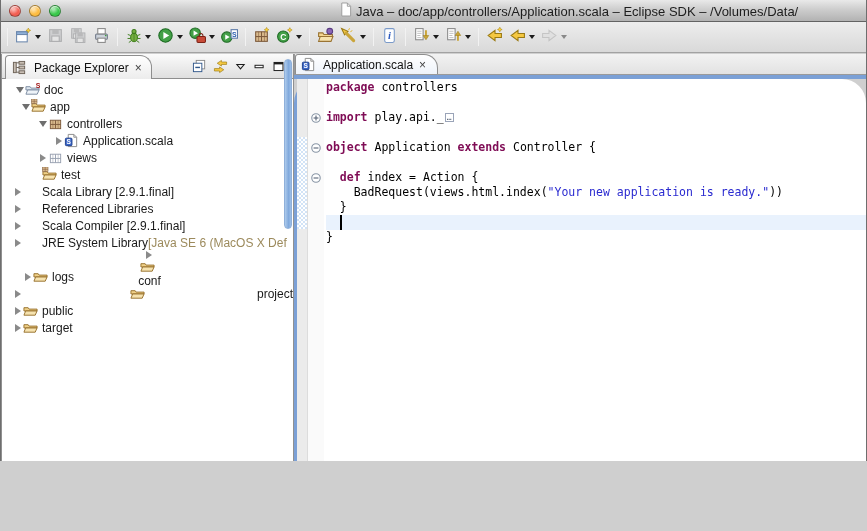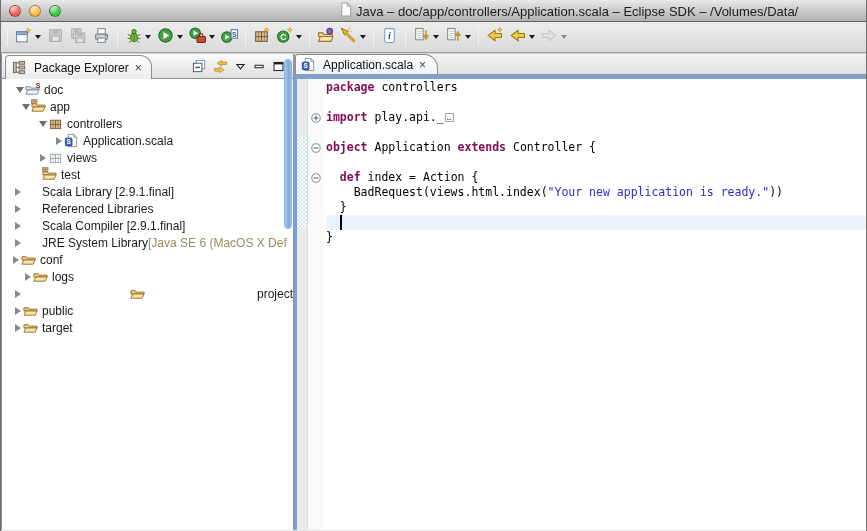--- a/index.html
+++ b/index.html
@@ -1,19 +1,19 @@
 <!DOCTYPE html>
 <html style="--accent: #7ba0d6; --kw: #7f0c55; --str: #2a2ad0; --plain: #000000; --curline: #e9f2fd; --deco-color: #9c8a5c;"><head>
 <meta charset="utf-8">
 <style>
   * { margin:0; padding:0; box-sizing:border-box; }
   html,body { width:867px; height:531px; overflow:hidden; }
   body { font-family:"Liberation Sans", sans-serif; font-size:12px; background:#cfcfcf; color:#111; }
 
-  .window { width:867px; height:531px; position:relative; background:#e5e5e5;
+  .window { width:867px; height:461px; position:relative; background:#e5e5e5;
             border-left:1px solid #6e6e6e; border-right:1px solid #6e6e6e; overflow:hidden; }
 
   
   .titlebar { height:22px; background:linear-gradient(#e9e9e9,#cdcdcd 45%,#b2b2b2);
               border-bottom:1px solid #636363; position:relative; display:flex; align-items:center; }
   .traffic { display:flex; gap:8px; margin-left:8px; }
   .tl { width:12px; height:12px; border-radius:50%; border:1px solid rgba(0,0,0,.35);
         box-shadow:inset 0 1px 1px rgba(255,255,255,.7); }
   .title-wrap { position:absolute; left:338px; top:0; height:22px; display:flex; align-items:center;
                 gap:4px; white-space:nowrap; overflow:hidden; right:0; }
@@ -59,21 +59,21 @@
              background:linear-gradient(90deg,#aecbec,#7fa8dc 60%,#9dbfe8); border:1px solid #8fb0da; }
 
   
   .editor-stack { flex:1; display:flex; flex-direction:column; min-width:0; }
   .editor-tabbar { height:20px; background:linear-gradient(#f2f2f2,#e2e2e2); border-left:1px solid #9a9a9a;
                    display:flex; align-items:flex-end; }
   .editor-tab { height:20px; padding:0 10px 0 5px; display:flex; align-items:center; gap:5px;
                 background:linear-gradient(#ffffff,#eef3fa); border:1px solid #8e8e8e; border-bottom:none;
                 border-radius:3px 14px 0 0; margin-left:0; }
   .blue-strip { height:5px; background:var(--accent); border-top:1px solid #9a9a9a; }
-  .editor-main { flex:1; display:flex; border-left:3px solid var(--accent); background:#fff; min-width:0; }
+  .editor-main { flex:1; display:flex; border-left:3px solid var(--accent); background:#fff; min-width:0;border-radius:24px; }
   .ruler { width:11px; background:#ebebeb; border-right:1px solid #dcdcdc; position:relative; }
   .range-ind { position:absolute; left:0; width:100%;
                background-image:conic-gradient(#d2e3f6 25%, #ffffff 25% 50%, #d2e3f6 50% 75%, #ffffff 75%);
                background-size:4px 4px; }
   .fold-col { width:16px; background:#fafafa; position:relative; }
   .fold-ic { position:absolute; left:3px; }
   .code { flex:1; font-family:"DejaVu Sans Mono", monospace; font-size:11.5px; line-height:15px;
           padding:1px 0 0 2px; position:relative; min-width:0; }
   .code-line { height:15px; white-space:pre; position:relative; }
   .code-line.current { background:var(--curline); margin-right:0; }
@@ -424,21 +424,21 @@
             <span class="tree-label">Scala Compiler [2.9.1.final]</span>
           </div>
           <div class="tree-row" style="padding-left: 10px;">
             <span class="tw-arrow">
               <span class="arr-right"></span>
             </span>
             <span class="tree-icon"></span>
             <span class="tree-label">JRE System Library </span>
             <span class="tree-deco">[Java SE 6 (MacOS X Def</span>
           </div>
-          <div class="tree-row" style="padding-left: 8px;">
+          <div class="tree-row" style="padding-left: 2px; flex-direction: column;">
             <span class="tw-arrow">
               <span class="arr-right"></span>
             </span>
             <span class="tree-icon">
               <svg width="15" height="15" viewBox="0 0 16 16">
                 <path d="M1 5h4.5l1 1.5H15v2H1z" fill="#efd089" stroke="#96702c"></path>
                 <path d="M1 13L2.8 8.5h12.2l-2 4.5z" fill="#f6e3b0" stroke="#96702c"></path>
               </svg>
             </span>
             <span class="tree-label">conf</span>

